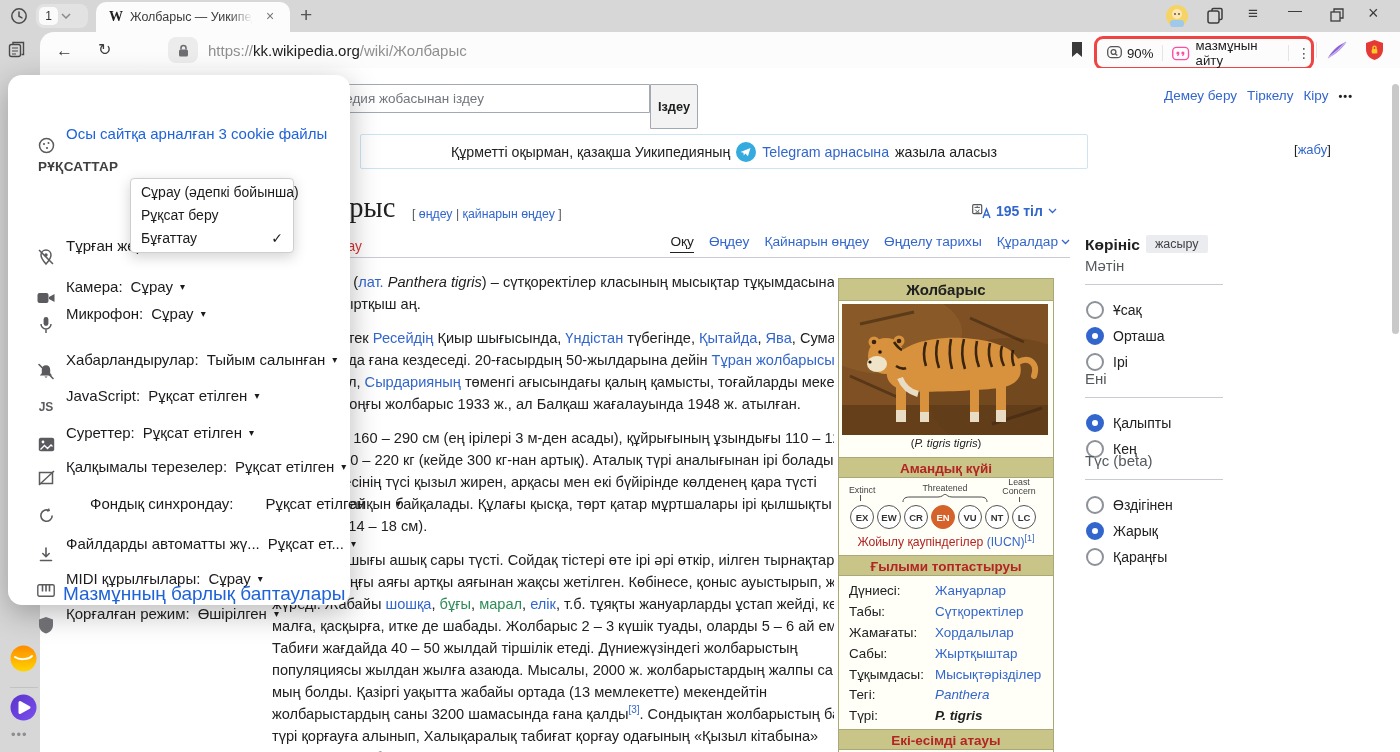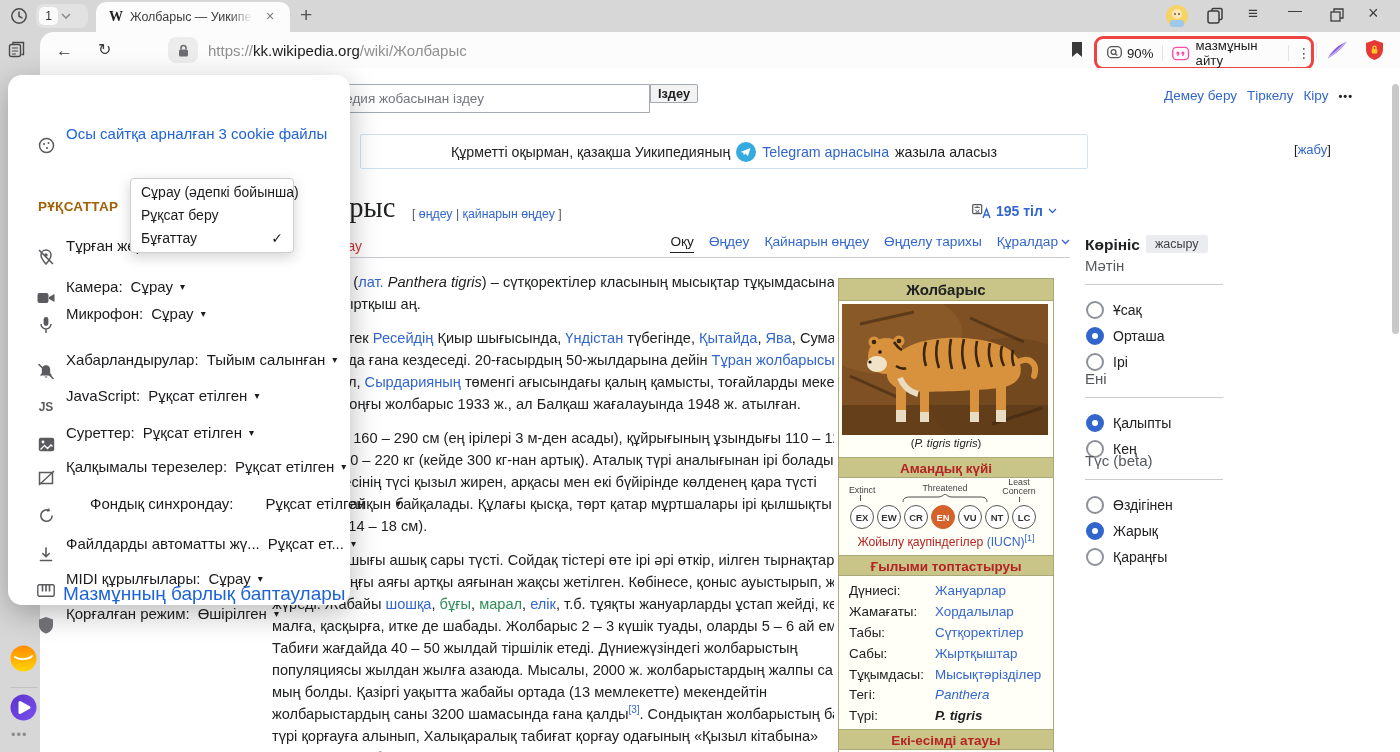--- a/index.html
+++ b/index.html
@@ -55,21 +55,21 @@
   .radio{width:18px;height:18px;border-radius:50%;box-sizing:border-box;border:2px solid #8d9199;background:#fff;}
   .radio.sel{border:6px solid #3366cc;}
   .aopt{position:absolute;left:1086px;height:20px;display:flex;align-items:center;gap:9px;font-size:14px;color:#202122;}
   .asec{position:absolute;left:1085px;font-size:15px;color:#54595d;}
   .ahr{position:absolute;left:1085px;width:138px;height:1px;background:#c8ccd1;}
   
   #strip{position:absolute;left:0;top:32px;width:40px;height:720px;background:#d7d7d7;}
   input#wsearch{position:absolute;left:300px;top:84px;width:350px;height:29px;border:1px solid #a2a9b1;box-sizing:border-box;
     padding-left:8px;font-size:13.5px;font-family:inherit;color:#202122;background:#fff;border-radius:2px 0 0 2px;}
   input#wsearch::placeholder{color:#72777d;}
-  #wsearch-btn{position:absolute;left:650px;top:84px;height:19px;width:48px;border:1px solid #a2a9b1;background:#f3f3f3;
+  #wsearch-btn{position:absolute;left:650px;top:84px;height:45px;width:48px;border:1px solid #a2a9b1;background:#f3f3f3;
     font-weight:bold;font-size:12.8px;font-family:inherit;color:#202122;border-radius:0 2px 2px 0;}
   #banner{position:absolute;left:360px;top:134px;width:726px;height:33px;border:1px solid #cfe4f2;border-radius:2px;
     display:flex;align-items:center;justify-content:center;gap:6px;font-size:14.2px;background:#fff;}
   .scroll-thumb{position:absolute;left:1392px;top:84px;width:7px;height:250px;background:#c9c9c9;border-radius:4px;}
 </style>
 </head>
 <body>
 
 <div id="screen">
 
@@ -368,26 +368,26 @@
     <div class="abs nw" style="top:256px;width:100%;text-align:center;font-size:12.2px;">
       <span style="color:#b32424;">Жойылу қаупіндегілер</span> <span class="lnk">(IUCN)</span><sup class="ref" style="font-size:9px;">[1]</sup>
     </div>
     <div class="ibhdr" style="top:276px;height:21px;line-height:21px;font-size:13.5px;color:#b32424;">Ғылыми топтастыруы</div>
     <div class="abs" id="taxo" style="left:0;top:302px;width:100%;">
         <div class="taxrow">
           <span class="tl">Дүниесі:</span>
           <span class="lnk">Жануарлар</span>
         </div>
         <div class="taxrow">
+          <span class="tl">Табы:</span>
+          <span class="lnk">Сүтқоректілер</span>
+        </div>
+        <div class="taxrow">
           <span class="tl">Жамағаты:</span>
           <span class="lnk">Хордалылар</span>
-        </div>
-        <div class="taxrow">
-          <span class="tl">Табы:</span>
-          <span class="lnk">Сүтқоректілер</span>
         </div>
         <div class="taxrow">
           <span class="tl">Сабы:</span>
           <span class="lnk">Жыртқыштар</span>
         </div>
         <div class="taxrow">
           <span class="tl">Тұқымдасы:</span>
           <span class="lnk">Мысықтәрізділер</span>
         </div>
         <div class="taxrow">
@@ -442,21 +442,21 @@
       <div class="aopt" style="top: 547px;">
         <span class="radio"></span>
         <span>Қараңғы</span>
       </div>
     </div>
 
   <div class="scroll-thumb"></div>
 
   <div id="panel-caret"></div>
   <div id="panel">
-    <div class="abs" style="left:30px;top:84px;font-size:13.5px;font-weight:600;color:#a16207;letter-spacing:.3px;margin-top:40px;">РҰҚСАТТАР</div>
+    <div class="abs" style="left:30px;top:84px;font-size:13.5px;font-weight:600;color:#404040;letter-spacing:.3px;">РҰҚСАТТАР</div>
     <div class="prow" style="top:47px;left:28px;">
       <span class="pico">
         <svg width="17" height="17" viewBox="0 0 17 17">
             <circle cx="8.5" cy="8.5" r="7" fill="none" stroke="#5b5b5f" stroke-width="1.5"></circle>
             <circle cx="6" cy="7" r="1.1" fill="#5b5b5f"></circle>
             <circle cx="10.5" cy="6" r="1" fill="#5b5b5f"></circle>
             <circle cx="9" cy="11" r="1.1" fill="#5b5b5f"></circle>
           </svg>
       </span>
       <span class="blue-link">Осы сайтқа арналған 3 cookie файлы</span>

